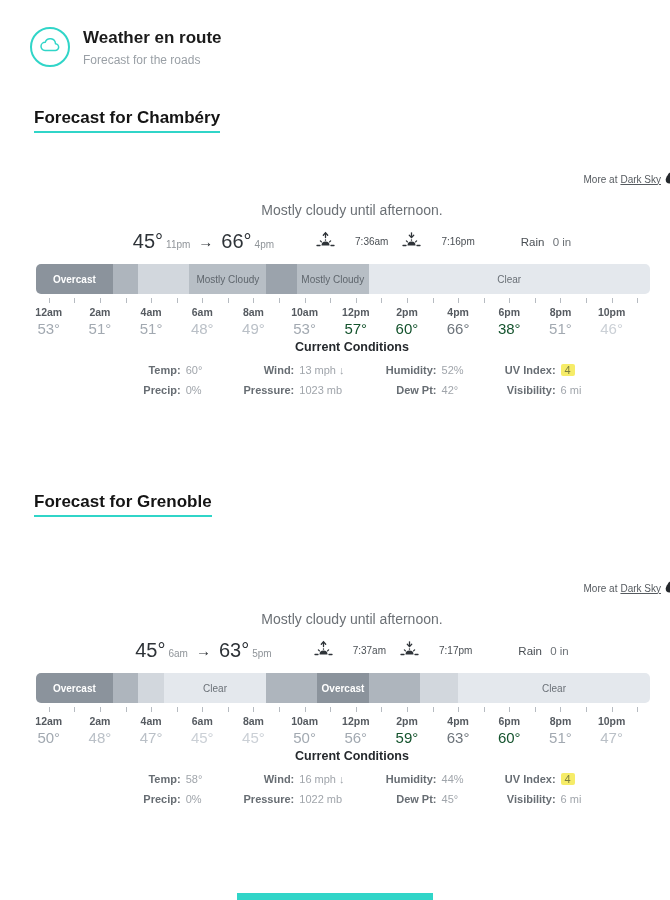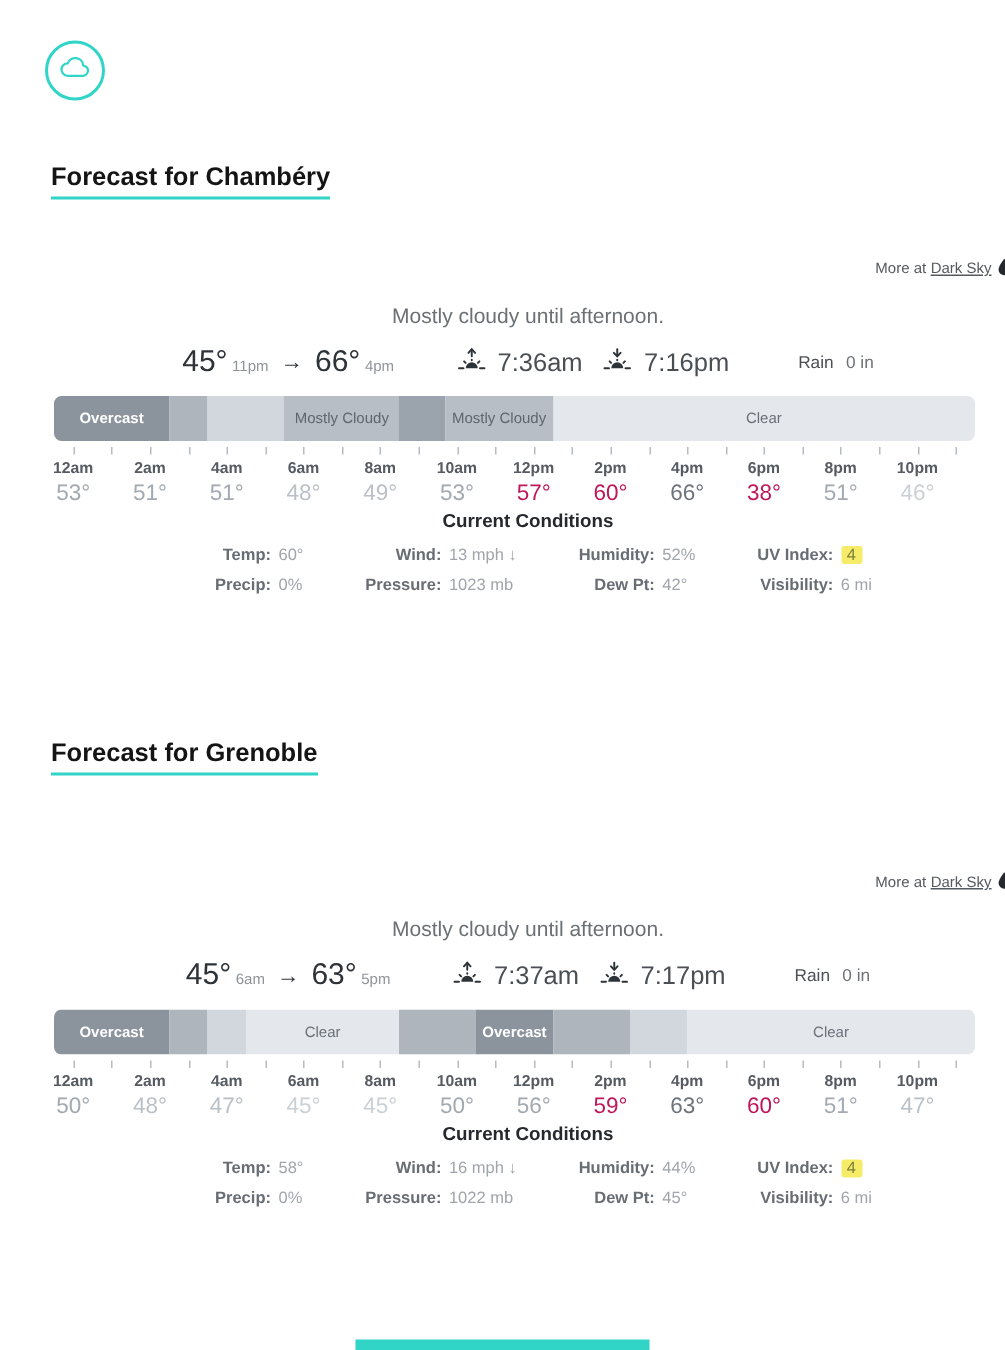--- a/index.html
+++ b/index.html
@@ -31,41 +31,41 @@
   .summary{position:absolute;top:30px;left:0;right:0;text-align:center;
     font-size:14px;color:#6b7075;}
   
   .temp-row{position:absolute;top:58px;left:0;right:0;display:flex;
     justify-content:center;align-items:center;}
   .big-temp{font-size:20px;color:#2e3338;font-weight:400;}
   .small-time{font-size:10px;color:#8f9499;margin-left:3px;position:relative;top:3px;}
   .arrow-glyph{font-size:15px;color:#2e3338;margin:0 8px;}
   .sun-group{display:flex;align-items:center;margin-left:42px;}
   .sun-group + .sun-group{margin-left:14px;}
-  .sun-time{font-size:17px;color:#4a4f54;margin-left:8px;}
+  .sun-time{font-size:10px;color:#4a4f54;margin-left:20px;}
   .rain-group{margin-left:46px;font-size:11.5px;color:#4a4f54;}
   .rain-group .rain-value{color:#6d7277;margin-left:5px;}
   
   .condition-bar{position:absolute;top:92px;left:36px;width:614px;height:30px;
     display:flex;border-radius:5px;overflow:hidden;align-items:center;}
   .seg{height:100%;display:flex;align-items:center;justify-content:center;
     font-size:10px;white-space:nowrap;overflow:hidden;}
   .tone-dark{background:#8b939c;color:#ffffff;font-weight:700;}
   .tone-mediumdark{background:#9ba3ac;color:#f2f4f6;}
   .tone-medium{background:#aeb5bd;color:#5f666d;}
   .tone-mediumlight{background:#b7bec5;color:#5f666d;}
   .tone-light{background:#d2d7dd;color:#787e85;}
   .tone-clear{background:#e4e8ed;color:#6a7077;}
   
   .hourly{position:absolute;top:126px;left:36px;width:614px;height:46px;}
   .tick{position:absolute;top:0;width:1px;height:5px;background:#b6bbc1;}
   .hour-col{position:absolute;top:8px;transform:translateX(-50%);text-align:center;}
   .hour-time{font-size:10.5px;font-weight:700;color:#565b61;}
   .hour-temp{font-size:15px;margin-top:2px;}
-  .t-1{color:#6d747b;} .t-2{color:#be185d;} .t-3{color:#a2a9b1;}
+  .t-1{color:#6d747b;} .t-2{color:#14532d;} .t-3{color:#a2a9b1;}
   .t-4{color:#bac0c7;} .t-5{color:#cbd0d6;}
   
   .cc-title{position:absolute;top:168px;left:0;right:0;text-align:center;
     font-size:12.5px;font-weight:700;color:#25292d;}
   .cc-grid{position:absolute;top:188px;left:0;right:0;display:grid;
     grid-auto-flow:column;grid-template-rows:repeat(2,19px);
     grid-template-columns:repeat(4,max-content);column-gap:34px;row-gap:1px;
     justify-content:center;}
   .cc-cell{display:flex;align-items:center;font-size:11px;}
   .cc-label{display:inline-block;width:58px;text-align:right;
@@ -79,20 +79,24 @@
 </head>
 <body>
 
 <div class="app-header">
   <div class="logo-circle">
     <span>
       <svg width="22" height="18" viewBox="0 0 22 18">
         <path d="M6 14.5h10a3.4 3.4 0 0 0 .5-6.8A5.3 5.3 0 0 0 6.2 6.3 4 4 0 0 0 6 14.5z" fill="none" stroke="#30d5c8" stroke-width="1.5" stroke-linejoin="round"></path>
       </svg>
     </span>
+  </div>
+  <div class="app-header-text">
+    <div class="app-title">Weather en route</div>
+    <div class="app-subtitle">Forecast for the roads</div>
   </div>
 </div>
 
 <div id="sections">
   <section class="forecast-section s1">
     <h2 class="section-title" style="margin:0;">Forecast for Chambéry</h2>
     <div class="widget">
       <div class="attribution">
         <span>More at</span>
         <a>Dark Sky</a>

